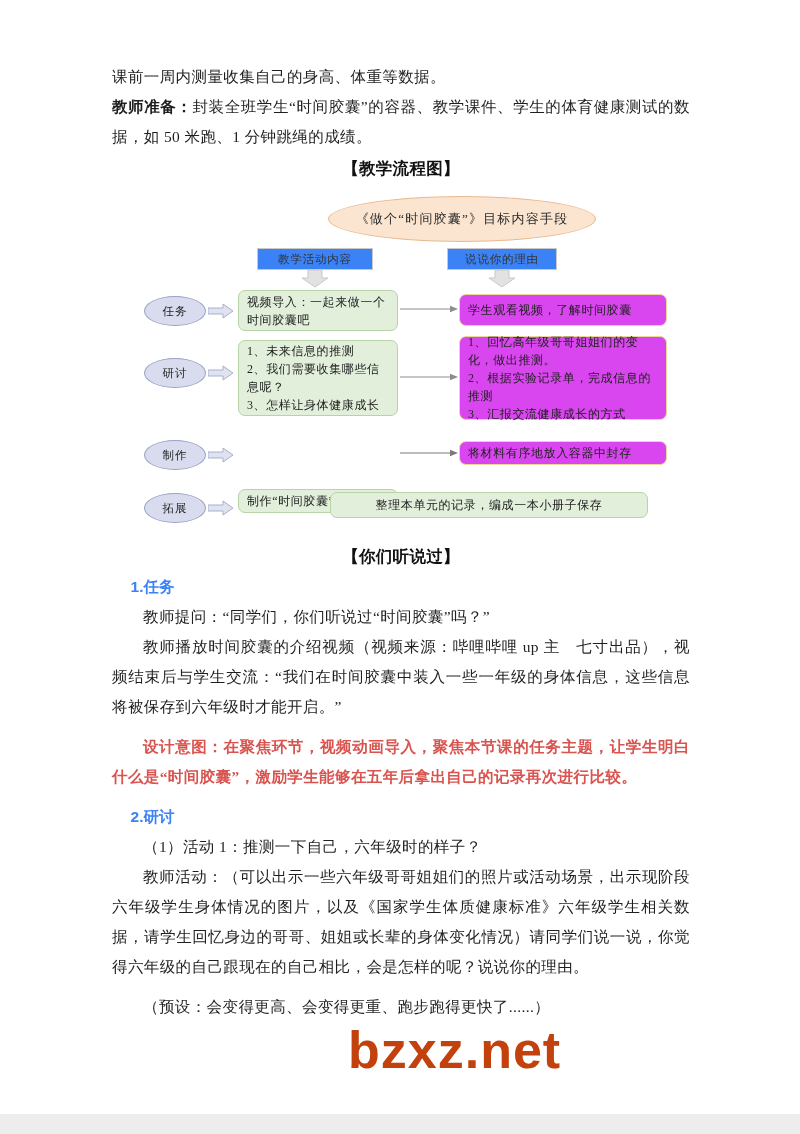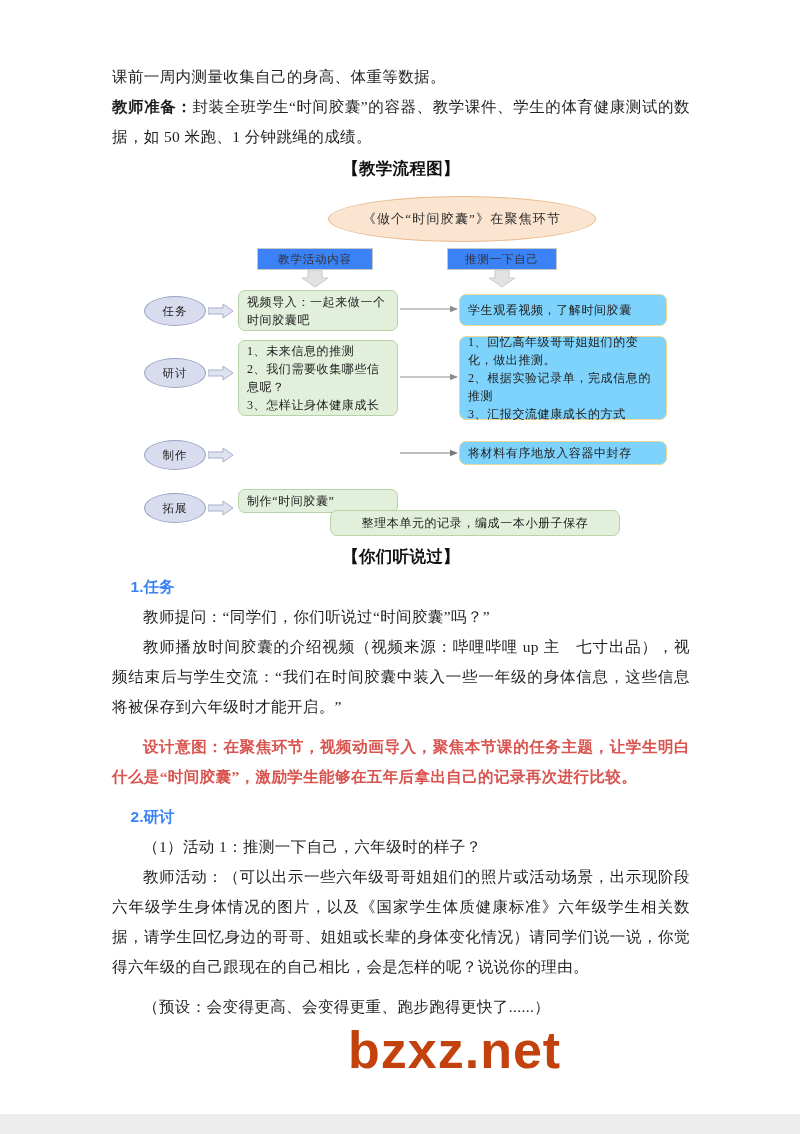--- a/index.html
+++ b/index.html
@@ -163,21 +163,21 @@
     font-size: 12px;
     line-height: 18px;
     letter-spacing: 0.6px;
     padding: 5px 8px;
     color: #222;
     display: flex;
     flex-direction: column;
     justify-content: center;
   }
   .fc-box.green  { background: #e2efdb; border: 1px solid #b8d3a8; }
-  .fc-box.yellow { background: #7dd3fc; border: 1px solid #ecd79a; }
+  .fc-box.yellow { background: #d946ef; border: 1px solid #ecd79a; }
   .fc-conn {
     position: absolute;
     height: 10px;
   }
   .fc-conn svg { display: block; }
 </style>
 </head>
 <body>
 
 <div id="page">
@@ -189,24 +189,24 @@
   <div id="content">
 
     <p class="para">课前一周内测量收集自己的身高、体重等数据。</p>
 
     <p class="para"><span class="bold-lead">教师准备：</span><span>封装全班学生“时间胶囊”的容器、教学课件、学生的体育健康测试的数据，如 50 米跑、1 分钟跳绳的成绩。</span></p>
 
     <p class="section-head">【教学流程图】</p>
 
     <div id="flowchart">
 
-      <div class="fc-title">《做个“时间胶囊”》在聚焦环节</div>
+      <div class="fc-title">《做个“时间胶囊”》目标内容手段</div>
 
       <div class="fc-colhead left">教学活动内容</div>
-      <div class="fc-colhead right">推测一下自己</div>
+      <div class="fc-colhead right">说说你的理由</div>
 
       <div class="fc-down-arrow" style="left:189px;">
         <svg width="28" height="18" viewBox="0 0 28 18">
             <polygon points="7,0 21,0 21,8 27,8 14,17 1,8 7,8" fill="#e2e2e2" stroke="#c9c9c9" stroke-width="1"></polygon>
           </svg>
       </div>
       <div class="fc-down-arrow" style="left:376px;">
         <svg width="28" height="18" viewBox="0 0 28 18">
             <polygon points="7,0 21,0 21,8 27,8 14,17 1,8 7,8" fill="#e2e2e2" stroke="#c9c9c9" stroke-width="1"></polygon>
           </svg>
@@ -260,21 +260,21 @@
           </svg>
       </div>
       <div class="fc-box yellow" style="left:347px; top:251px; width:208px; height:24px;">将材料有序地放入容器中封存</div>
 
       <div class="fc-ellipse" style="left:32px; top:303px;">拓展</div>
       <div class="fc-blockarrow" style="left:96px; top:310px;">
         <svg width="26" height="16" viewBox="0 0 26 16">
             <polygon points="0,5 15,5 15,1 25,8 15,15 15,11 0,11" fill="#dfe3f0" stroke="#a8b0cd" stroke-width="1"></polygon>
           </svg>
       </div>
-      <div class="fc-box green" style="left:218px; top:320px; width:290px; height:26px; align-items:center; text-align:left;">整理本单元的记录，编成一本小册子保存</div>
+      <div class="fc-box green" style="left:218px; top:302px; width:318px; height:26px; align-items:center; text-align:left;">整理本单元的记录，编成一本小册子保存</div>
 
     </div>
 
     <div class="spacer-sm"></div>
 
     <p class="section-head">【你们听说过】</p>
 
     <p class="sub-head">1.任务</p>
     <p class="para indent">教师提问：“同学们，你们听说过“时间胶囊”吗？”</p>
     <p class="para indent">教师播放时间胶囊的介绍视频（视频来源：哔哩哔哩 up 主　七寸出品），视频结束后与学生交流：“我们在时间胶囊中装入一些一年级的身体信息，这些信息将被保存到六年级时才能开启。”</p>

